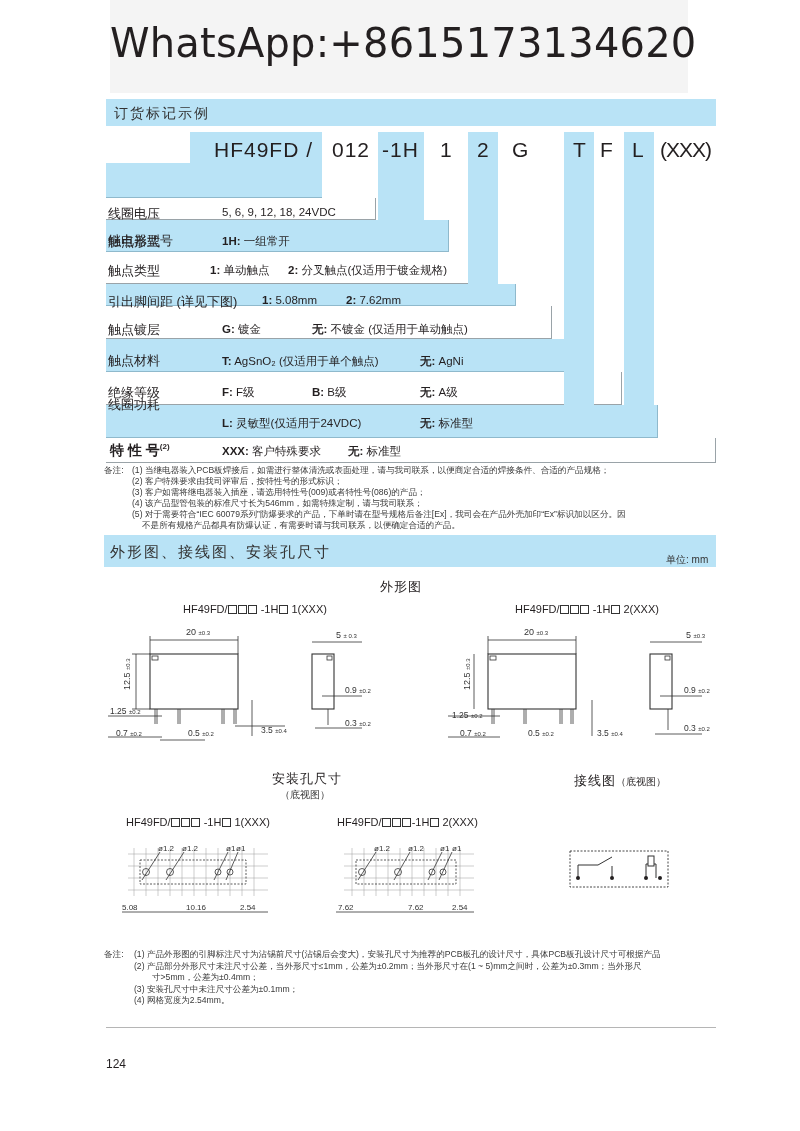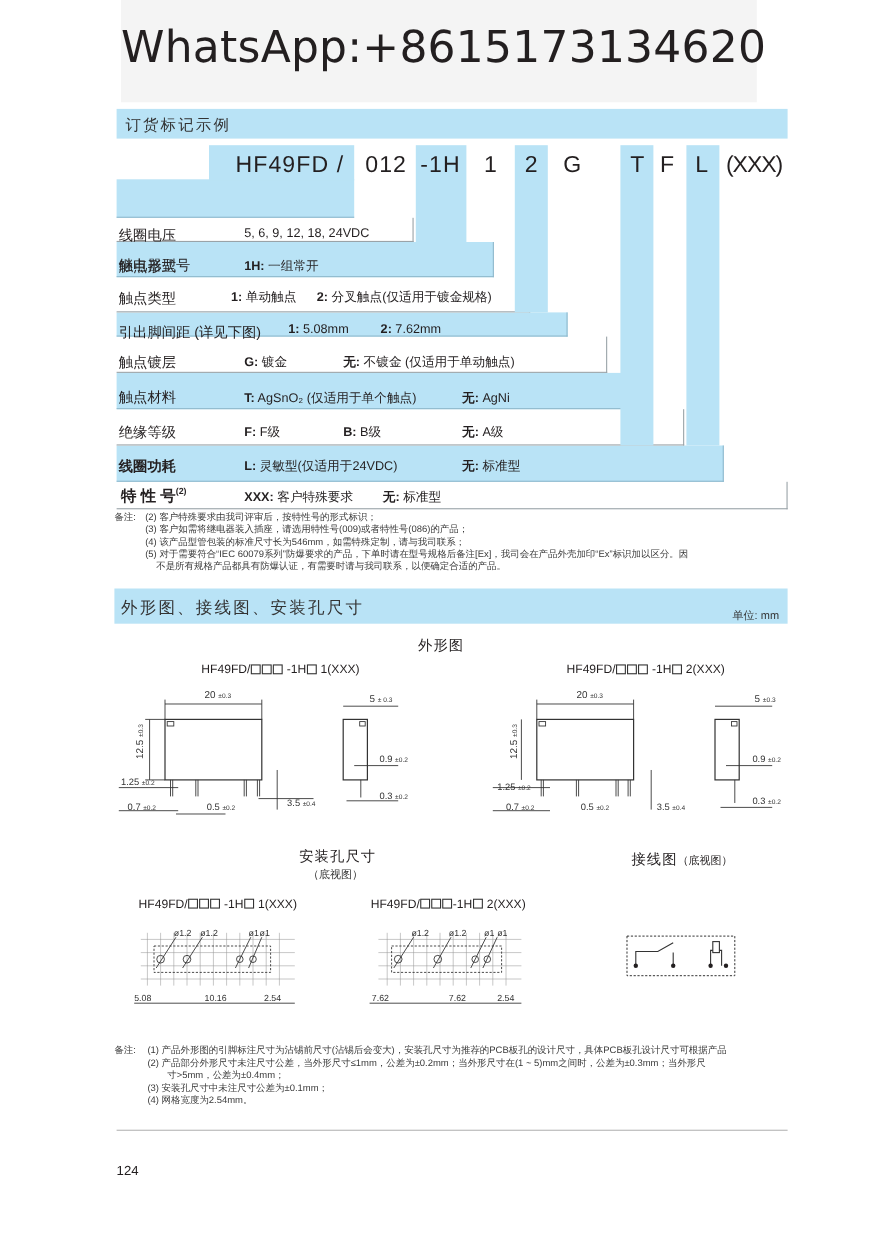--- a/index.html
+++ b/index.html
@@ -68,21 +68,21 @@
 <div class="abs code" style="left:660px;top:138px;letter-spacing:-1px;">(XXX)</div>
 
 <div class="abs row-label" style="left:108px;top:192px;margin-top:40px;">继电器型号</div>
 <div class="abs row-label" style="left:108px;top:205px;">线圈电压</div>
 <div class="abs row-label" style="left:108px;top:233px;">触点形式</div>
 <div class="abs row-label" style="left:108px;top:262px;">触点类型</div>
 <div class="abs row-label" style="left:108px;top:293px;">引出脚间距 (详见下图)</div>
 <div class="abs row-label" style="left:108px;top:321px;">触点镀层</div>
 <div class="abs row-label" style="left:108px;top:352px;">触点材料</div>
 <div class="abs row-label" style="left:108px;top:384px;">绝缘等级</div>
-<div class="abs row-label" style="left:108px;top:415px;font-weight:bold;">线圈功耗</div>
+<div class="abs row-label" style="left:108px;top:396px;">线圈功耗</div>
 <div class="abs row-label" style="left:110px;top:442px;font-size:14px;font-weight:bold;"><span>特 性 号</span><sup style="font-size:8px;">(2)</sup></div>
 
 <div class="abs row-val" style="left:222px;top:206px;">5, 6, 9, 12, 18, 24VDC</div>
 
 <div class="abs row-val" style="left:222px;top:234px;"><b>1H:</b><span> 一组常开</span></div>
 
 <div class="abs row-val" style="left:210px;top:263px;"><b>1:</b><span> 单动触点</span></div>
 <div class="abs row-val" style="left:288px;top:263px;"><b>2:</b><span> 分叉触点(仅适用于镀金规格)</span></div>
 
 <div class="abs row-val" style="left:262px;top:294px;"><b>1:</b><span> 5.08mm</span></div>
@@ -99,20 +99,21 @@
 <div class="abs row-val" style="left:420px;top:385px;"><b>无:</b><span> A级</span></div>
 
 <div class="abs row-val" style="left:222px;top:416px;"><b>L:</b><span> 灵敏型(仅适用于24VDC)</span></div>
 <div class="abs row-val" style="left:420px;top:416px;"><b>无:</b><span> 标准型</span></div>
 
 <div class="abs row-val" style="left:222px;top:444px;"><b>XXX:</b><span> 客户特殊要求</span></div>
 <div class="abs row-val" style="left:348px;top:444px;"><b>无:</b><span> 标准型</span></div>
 
 <div class="abs notes" style="left:104px;top:465px;">备注:</div>
 <div class="abs notes" style="left:132px;top:465px;width:590px;">
+  <div>(1) 当继电器装入PCB板焊接后，如需进行整体清洗或表面处理，请与我司联系，以便商定合适的焊接条件、合适的产品规格；</div>
   <div>(2) 客户特殊要求由我司评审后，按特性号的形式标识；</div>
   <div>(3) 客户如需将继电器装入插座，请选用特性号(009)或者特性号(086)的产品；</div>
   <div>(4) 该产品型管包装的标准尺寸长为546mm，如需特殊定制，请与我司联系；</div>
   <div>(5) 对于需要符合“IEC 60079系列”防爆要求的产品，下单时请在型号规格后备注[Ex]，我司会在产品外壳加印“Ex”标识加以区分。因</div>
   <div style="padding-left:10px;">不是所有规格产品都具有防爆认证，有需要时请与我司联系，以便确定合适的产品。</div>
 </div>
 
 <div class="abs sec-bar" style="left:104px;top:535px;width:612px;height:32px;"></div>
 <div class="abs sec-title" style="left:110px;top:543px;font-size:15px;">外形图、接线图、安装孔尺寸</div>
 <div class="abs" style="left:666px;top:553px;font-size:10px;color:#333;">单位: mm</div>

